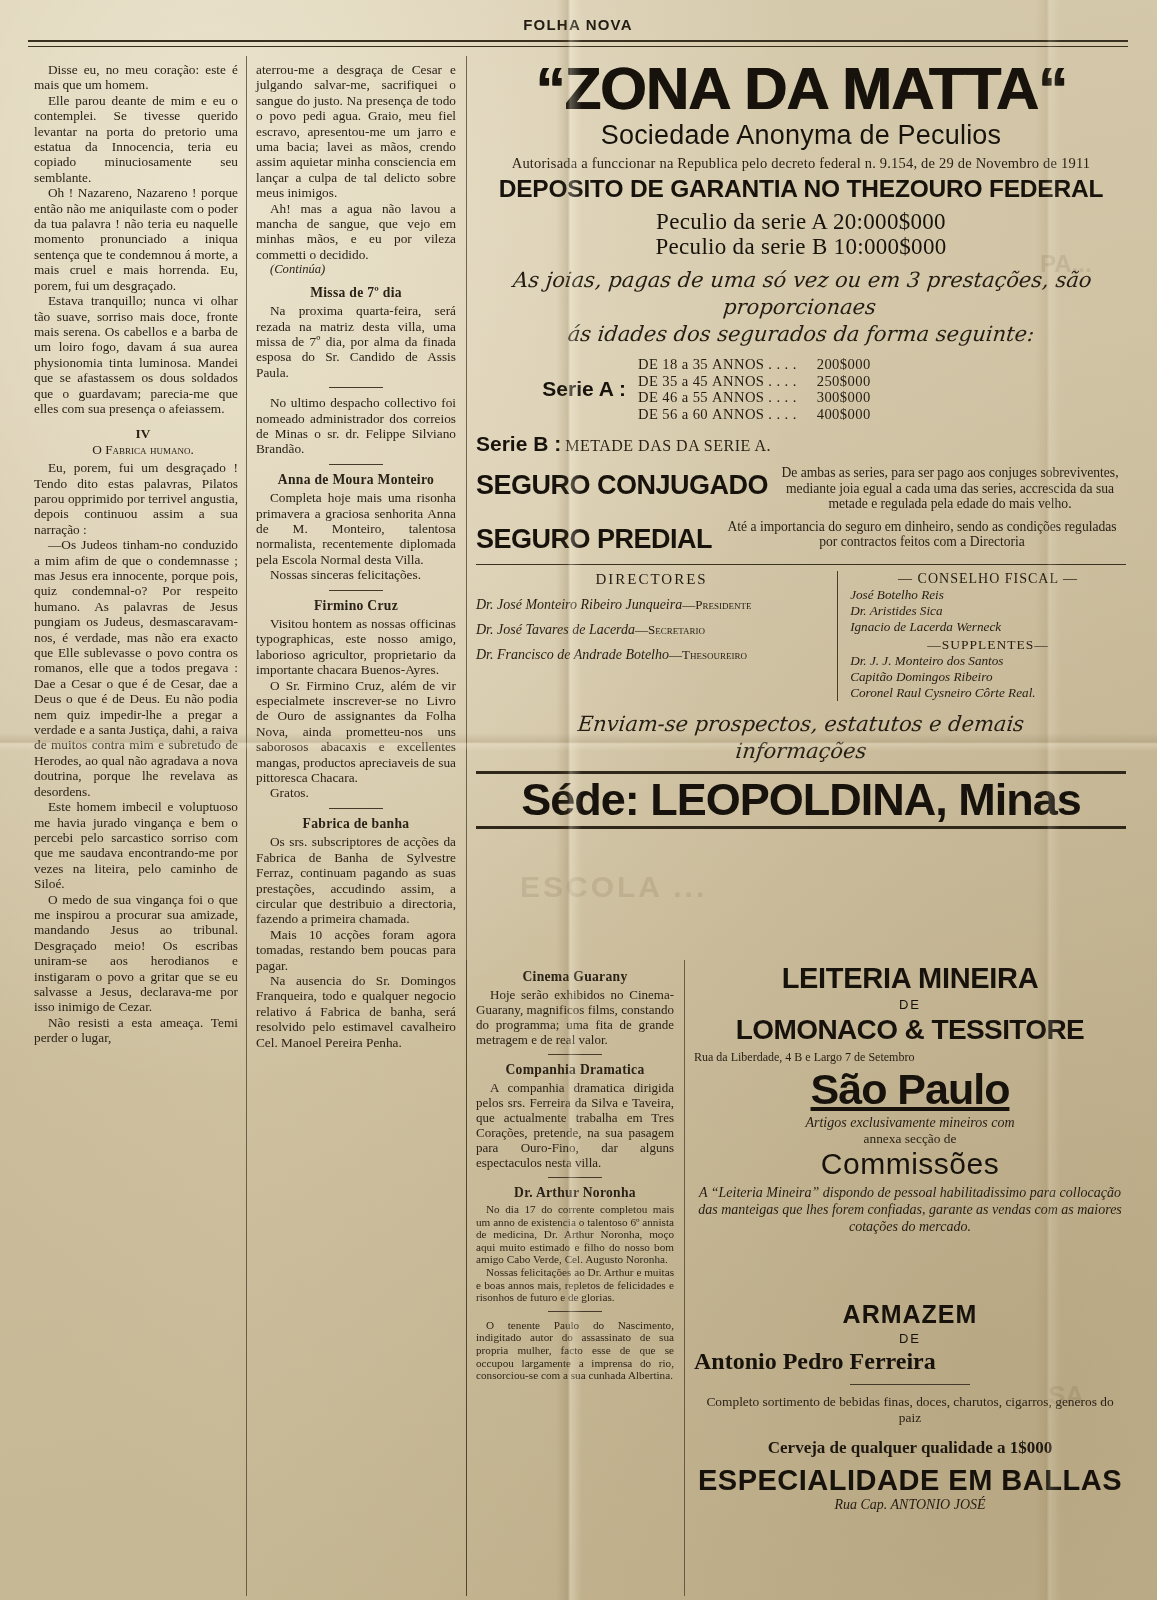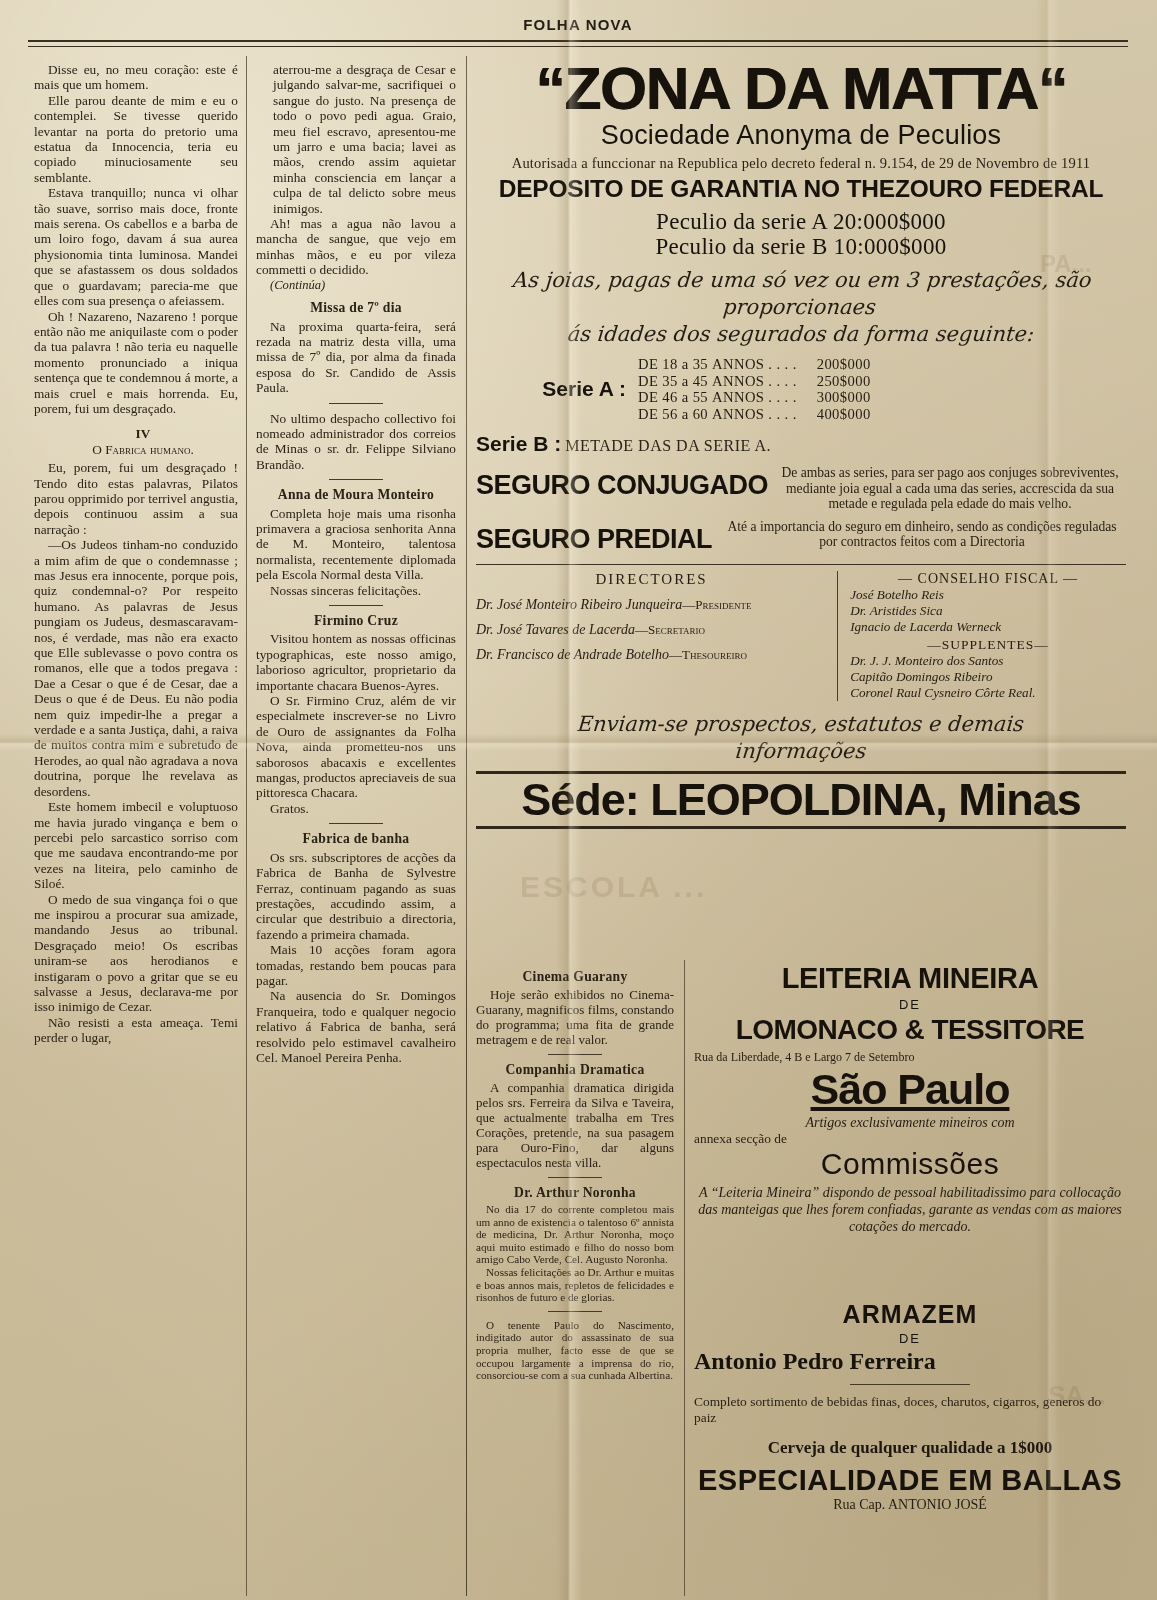--- a/index.html
+++ b/index.html
@@ -55,21 +55,21 @@
   .colrule{position:absolute;width:1px;background:#4a3d28;opacity:.75;}
 
   .col{
     position:absolute;
     text-align:justify;
     font-size:13.3px;line-height:15.4px;
     color:#2a2217;
     hyphens:auto;
   }
   .col p{margin:0;text-indent:14px;}
-  .col p.noind{text-indent:0;margin-left:17px;}
+  .col p.noind{text-indent:0;}
   .center{text-align:center;text-indent:0;}
   .sec-head{
     text-align:center;font-weight:bold;margin:7px 0 3px;
     font-size:13.6px;letter-spacing:.3px;
   }
   .sm-rule{
     width:54px;height:1px;background:#45392a;margin:7px auto;
   }
   .sig{font-style:italic;font-size:12.6px;margin-top:3px;}
 
@@ -160,30 +160,30 @@
     font-size:30px;text-align:center;color:#17130c;letter-spacing:.5px;
   }
   .armazem{
     font-family:"Liberation Sans", sans-serif;
     font-weight:bold;font-size:25px;text-align:center;color:#17130c;letter-spacing:1px;
   }
   .apf{
     font-family:"Liberation Serif", serif;
     font-weight:bold;font-size:24px;text-align:left;color:#17130c;
   }
-  .small-c{font-size:13.4px;color:#2a2217;line-height:16px;}
+  .small-c{font-size:13.4px;text-align:center;color:#2a2217;line-height:16px;}
   .cerveja{
     font-family:"Liberation Serif", serif;font-weight:bold;font-size:17px;
     text-align:center;color:#1d1710;
   }
   .espec{
     font-family:"Liberation Sans", sans-serif;
     font-weight:bold;font-size:29px;text-align:center;color:#17130c;letter-spacing:.5px;
   }
-  .ruacap{font-size:14px;text-align:center;color:#241d13;}
+  .ruacap{font-size:14px;text-align:center;color:#241d13;font-style:italic;}
   .tiny{font-size:11.2px;line-height:12.6px;text-align:justify;color:#2d2518;}
   .tiny p{margin:0;text-indent:10px;}
   .ghost{
     position:absolute;color:rgba(90,70,40,.13);
     font-family:"Liberation Sans", sans-serif;font-weight:bold;
     pointer-events:none;
   }
 </style>
 </head>
 <body>
@@ -197,22 +197,22 @@
   <div class="rule-top"></div>
 
   <div class="colrule" style="left:246px;top:56px;height:1540px;"></div>
   <div class="colrule" style="left:466px;top:56px;height:1540px;"></div>
   <div class="colrule" style="left:466px;top:960px;height:636px;"></div>
   <div class="colrule" style="left:684px;top:960px;height:636px;"></div>
 
   <div class="col" style="left:34px;top:62px;width:204px;">
     <p>Disse eu, no meu coração: este é mais que um homem.</p>
     <p>Elle parou deante de mim e eu o contemplei. Se tivesse querido levantar na porta do pretorio uma estatua da Innocencia, teria eu copiado minuciosamente seu semblante.</p>
+    <p>Oh ! Nazareno, Nazareno ! porque então não me aniquilaste com o poder da tua palavra ! não teria eu naquelle momento pronunciado a iniqua sentença que te condemnou á morte, a mais cruel e mais horrenda. Eu, porem, fui um desgraçado.</p>
     <p>Estava tranquillo; nunca vi olhar tão suave, sorriso mais doce, fronte mais serena. Os cabellos e a barba de um loiro fogo, davam á sua aurea physionomia tinta luminosa. Mandei que se afastassem os dous soldados que o guardavam; parecia-me que elles com sua presença o afeiassem.</p>
-    <p>Oh ! Nazareno, Nazareno ! porque então não me aniquilaste com o poder da tua palavra ! não teria eu naquelle momento pronunciado a iniqua sentença que te condemnou á morte, a mais cruel e mais horrenda. Eu, porem, fui um desgraçado.</p>
     <p class="center" style="margin-top:10px;font-weight:bold;">IV</p>
     <p class="center" style="font-variant:small-caps;margin-bottom:3px;">O Fabrica humano.</p>
     <p>Eu, porem, fui um desgraçado ! Tendo dito estas palavras, Pilatos parou opprimido por terrivel angustia, depois continuou assim a sua narração :</p>
     <p>—Os Judeos tinham-no conduzido a mim afim de que o condemnasse ; mas Jesus era innocente, porque pois, quiz condemnal-o? Por respeito humano. As palavras de Jesus pungiam os Judeus, desmascaravam-nos, é verdade, mas não era exacto que Elle sublevasse o povo contra os romanos, elle que a todos pregava : Dae a Cesar o que é de Cesar, dae a Deus o que é de Deus. Eu não podia nem quiz impedir-lhe a pregar a verdade e a santa Justiça, dahi, a raiva de muitos contra mim e subretudo de Herodes, ao qual não agradava a nova doutrina, porque lhe revelava as desordens.</p>
     <p>Este homem imbecil e voluptuoso me havia jurado vingança e bem o percebi pelo sarcastico sorriso com que me saudava encontrando-me por vezes na liteira, pelo caminho de Siloé.</p>
     <p>O medo de sua vingança foi o que me inspirou a procurar sua amizade, mandando Jesus ao tribunal. Desgraçado meio! Os escribas uniram-se aos herodianos e instigaram o povo a gritar que se eu salvasse a Jesus, declarava-me por isso inimigo de Cezar.</p>
     <p>Não resisti a esta ameaça. Temi perder o lugar,</p>
   </div>
 
   <div class="col" style="left:256px;top:62px;width:200px;">

